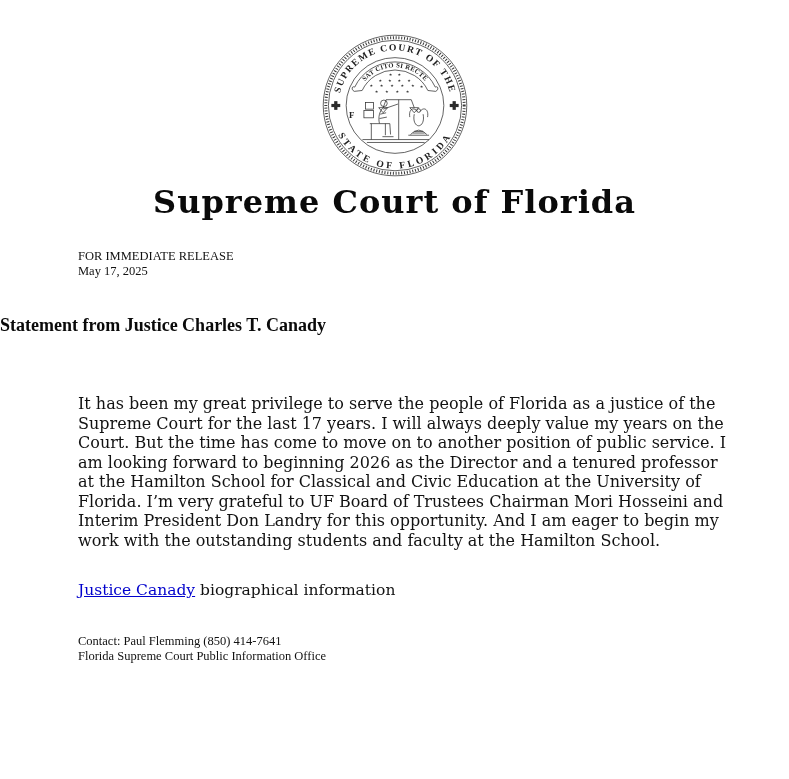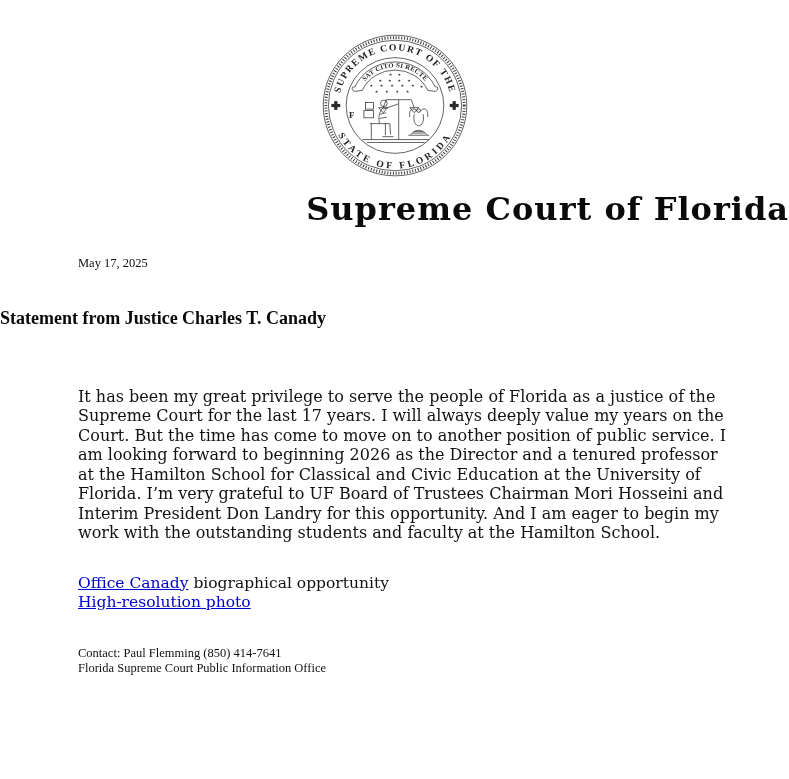--- a/index.html
+++ b/index.html
@@ -12,22 +12,22 @@
     overflow: hidden;
   }
   .page { width: 789px; height: 779px; position: relative; }
 
   
   .seal-wrap { padding-top: 33px; text-align: center; }
   .seal-wrap svg { display: inline-block; }
 
   
   .masthead {
-    margin-top: 8px;
-    text-align: right;
+    margin-top: 1px;
+    text-align: center;
     font-family: "DejaVu Serif", serif;
     font-weight: 700;
     font-size: 32px;
     letter-spacing: 1px;
     color: #0a0a0a;
   }
 
   .release {
     margin: 28px 0 0 78px;
     font-size: 12.5px;
@@ -184,40 +184,38 @@
       <g class="seal-ink">
         <path d="M 56 147 H 146"></path>
         <path d="M 62 151 H 140"></path>
       </g>
     </svg>
   </div>
 
   <div class="masthead">Supreme Court of Florida</div>
 
   <div class="release">
+    <div>FOR IMMEDIATE RELEASE</div>
     <div>May 17, 2025</div>
   </div>
 
   <div class="statement-title">Statement from Justice Charles T. Canady</div>
 
   <div class="body-text">It has been my great privilege to serve the people of Florida as a justice of the
 Supreme Court for the last 17 years. I will always deeply value my years on the
 Court. But the time has come to move on to another position of public service. I
 am looking forward to beginning 2026 as the Director and a tenured professor
 at the Hamilton School for Classical and Civic Education at the University of
 Florida. I’m very grateful to UF Board of Trustees Chairman Mori Hosseini and
 Interim President Don Landry for this opportunity. And I am eager to begin my
 work with the outstanding students and faculty at the Hamilton School.</div>
 
   <div class="links">
     <div>
-      <a href="#">Office Canady</a><span> biographical opportunity</span>
-    </div>
-    <div>
-      <a href="#">High-resolution photo</a>
+      <a href="#">Justice Canady</a><span> biographical information</span>
     </div>
   </div>
 
   <div class="contact">
     <div>Contact: Paul Flemming (850) 414-7641</div>
     <div>Florida Supreme Court Public Information Office</div>
   </div>
 
 </div>
 

